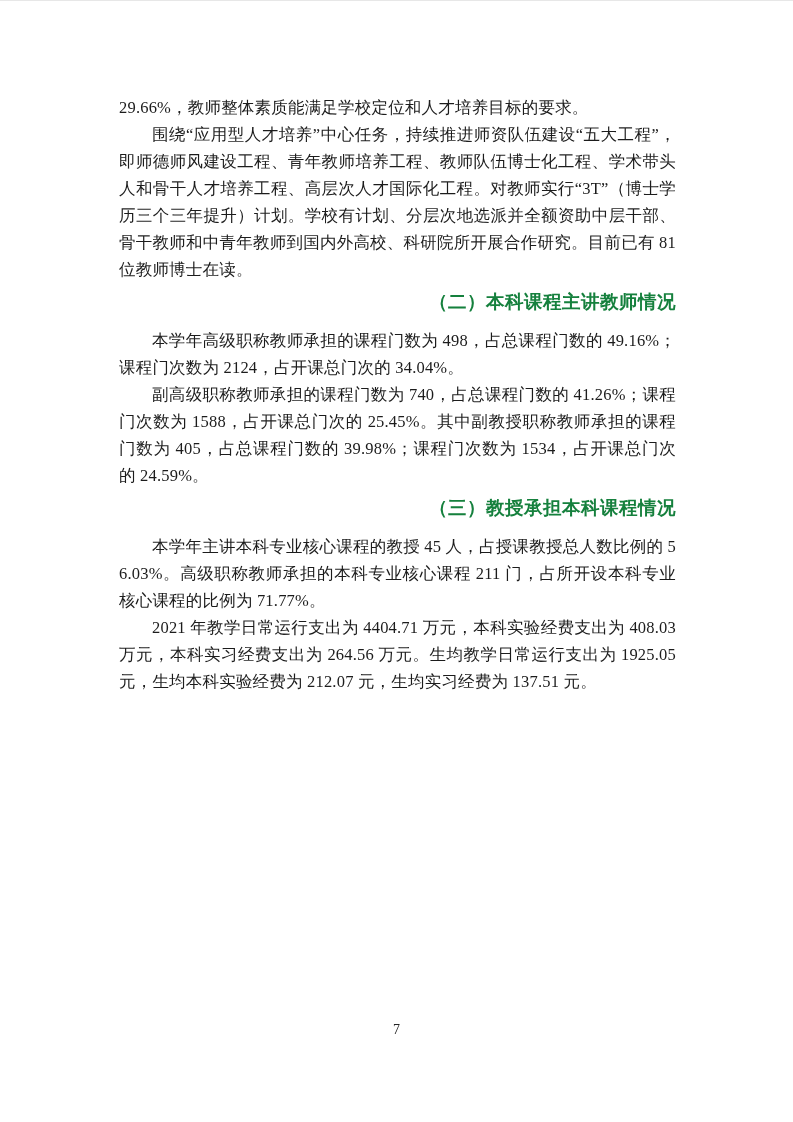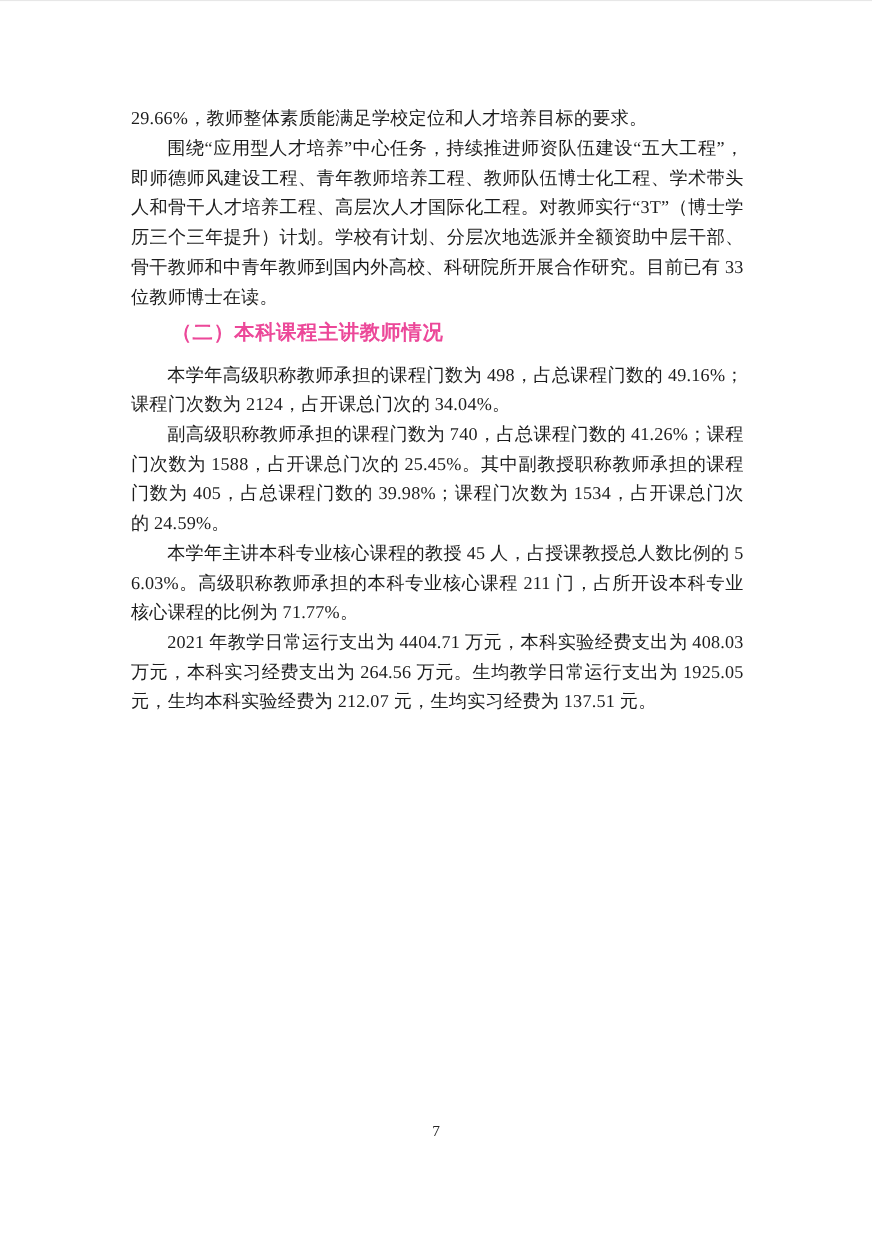--- a/index.html
+++ b/index.html
@@ -36,22 +36,23 @@
   }
   .body-para.no-indent {
     text-indent: 0;
   }
   .section-heading {
     margin: 6px 0 12px 0;
     font-family: "Liberation Sans", "DejaVu Sans", sans-serif;
     font-size: 18.5px;
     line-height: 26px;
     font-weight: 700;
-    color: #ec4899;
+    color: #15803d;
     letter-spacing: 0.5px;
+    text-align: right;
   }
   .section-heading.indent2 {
     text-indent: 2em;
   }
   .section-body {
     margin: 0;
   }
   .page-number {
     position: absolute;
     left: 0;
@@ -65,29 +66,30 @@
   }
 </style>
 </head>
 <body>
 
 <div class="page">
   <div class="content">
 
     <p class="body-para no-indent">29.66%，教师整体素质能满足学校定位和人才培养目标的要求。</p>
 
-    <p class="body-para">围绕“应用型人才培养”中心任务，持续推进师资队伍建设“五大工程”，即师德师风建设工程、青年教师培养工程、教师队伍博士化工程、学术带头人和骨干人才培养工程、高层次人才国际化工程。对教师实行“3T”（博士学历三个三年提升）计划。学校有计划、分层次地选派并全额资助中层干部、骨干教师和中青年教师到国内外高校、科研院所开展合作研究。目前已有 33 位教师博士在读。</p>
+    <p class="body-para">围绕“应用型人才培养”中心任务，持续推进师资队伍建设“五大工程”，即师德师风建设工程、青年教师培养工程、教师队伍博士化工程、学术带头人和骨干人才培养工程、高层次人才国际化工程。对教师实行“3T”（博士学历三个三年提升）计划。学校有计划、分层次地选派并全额资助中层干部、骨干教师和中青年教师到国内外高校、科研院所开展合作研究。目前已有 81 位教师博士在读。</p>
 
     <div class="section-body">
       <h2 class="section-heading indent2">（二）本科课程主讲教师情况</h2>
       <p class="body-para">本学年高级职称教师承担的课程门数为 498，占总课程门数的 49.16%；课程门次数为 2124，占开课总门次的 34.04%。</p>
       <p class="body-para">副高级职称教师承担的课程门数为 740，占总课程门数的 41.26%；课程门次数为 1588，占开课总门次的 25.45%。其中副教授职称教师承担的课程门数为 405，占总课程门数的 39.98%；课程门次数为 1534，占开课总门次的 24.59%。</p>
     </div>
 
     <div class="section-body">
+      <h2 class="section-heading">（三）教授承担本科课程情况</h2>
       <p class="body-para">本学年主讲本科专业核心课程的教授 45 人，占授课教授总人数比例的 56.03%。高级职称教师承担的本科专业核心课程 211 门，占所开设本科专业核心课程的比例为 71.77%。</p>
     </div>
 
     <div class="section-body">
       <p class="body-para">2021 年教学日常运行支出为 4404.71 万元，本科实验经费支出为 408.03 万元，本科实习经费支出为 264.56 万元。生均教学日常运行支出为 1925.05 元，生均本科实验经费为 212.07 元，生均实习经费为 137.51 元。</p>
     </div>
 
   </div>
 
   <div class="page-number">7</div>

